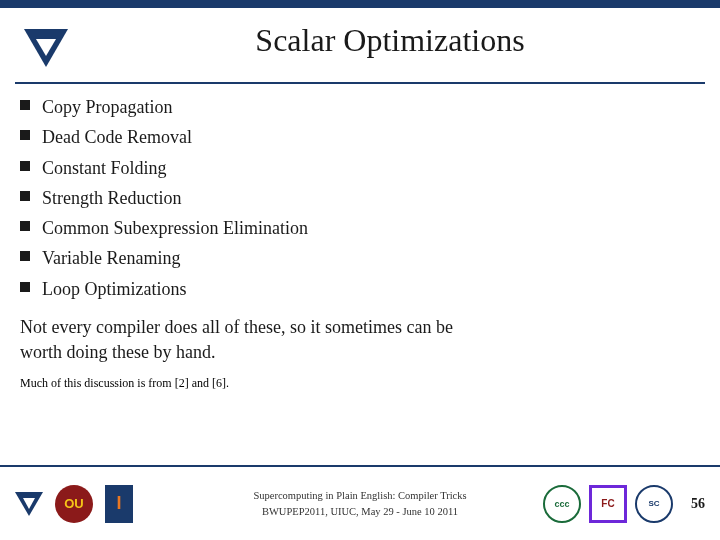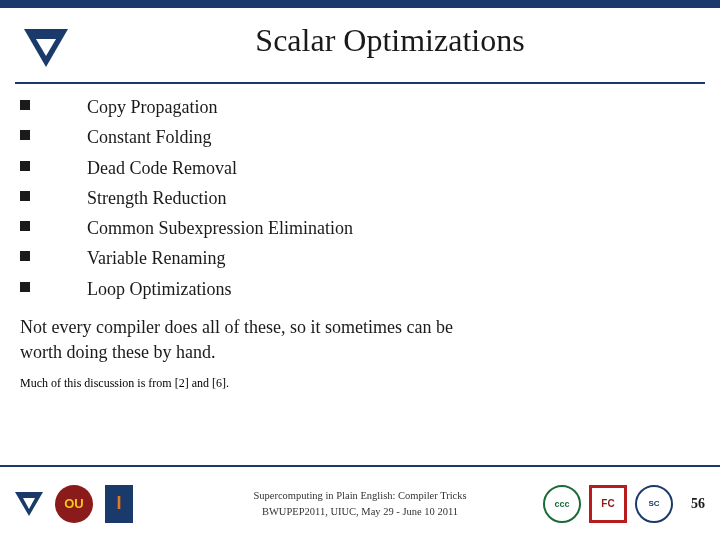--- a/index.html
+++ b/index.html
@@ -100,21 +100,20 @@
       margin-bottom: 14px;
     }
 
     .bullet-list li {
       display: flex;
       align-items: flex-start;
       font-size: 18px;
       color: #1a1a1a;
       margin-bottom: 6px;
       line-height: 1.35;
-      gap: 45px;
     }
 
     .bullet-square {
       display: inline-block;
       width: 10px;
       height: 10px;
       background: #1a1a1a;
       margin-right: 12px;
       margin-top: 5px;
       flex-shrink: 0;
@@ -212,21 +211,21 @@
       font-size: 9px;
       font-weight: bold;
       color: #1a6b3a;
       font-family: sans-serif;
     }
 
     
     .fc-logo {
       width: 38px;
       height: 38px;
-      border: 3px solid #b91c1c;
+      border: 3px solid #6d28d9;
       display: flex;
       align-items: center;
       justify-content: center;
       font-size: 10px;
       font-weight: bold;
       color: #8b1a1a;
       font-family: sans-serif;
     }
 
     
@@ -289,25 +288,25 @@
   <div class="divider"></div>
 
   <div class="content">
     <ul class="bullet-list">
       <li>
         <span class="bullet-square"></span>
         <span>Copy Propagation</span>
       </li>
       <li>
         <span class="bullet-square"></span>
+        <span>Dead Code Removal</span>
+      </li>
+      <li>
+        <span class="bullet-square"></span>
         <span>Constant Folding</span>
-      </li>
-      <li>
-        <span class="bullet-square"></span>
-        <span>Dead Code Removal</span>
       </li>
       <li>
         <span class="bullet-square"></span>
         <span>Strength Reduction</span>
       </li>
       <li>
         <span class="bullet-square"></span>
         <span>Common Subexpression Elimination</span>
       </li>
       <li>

